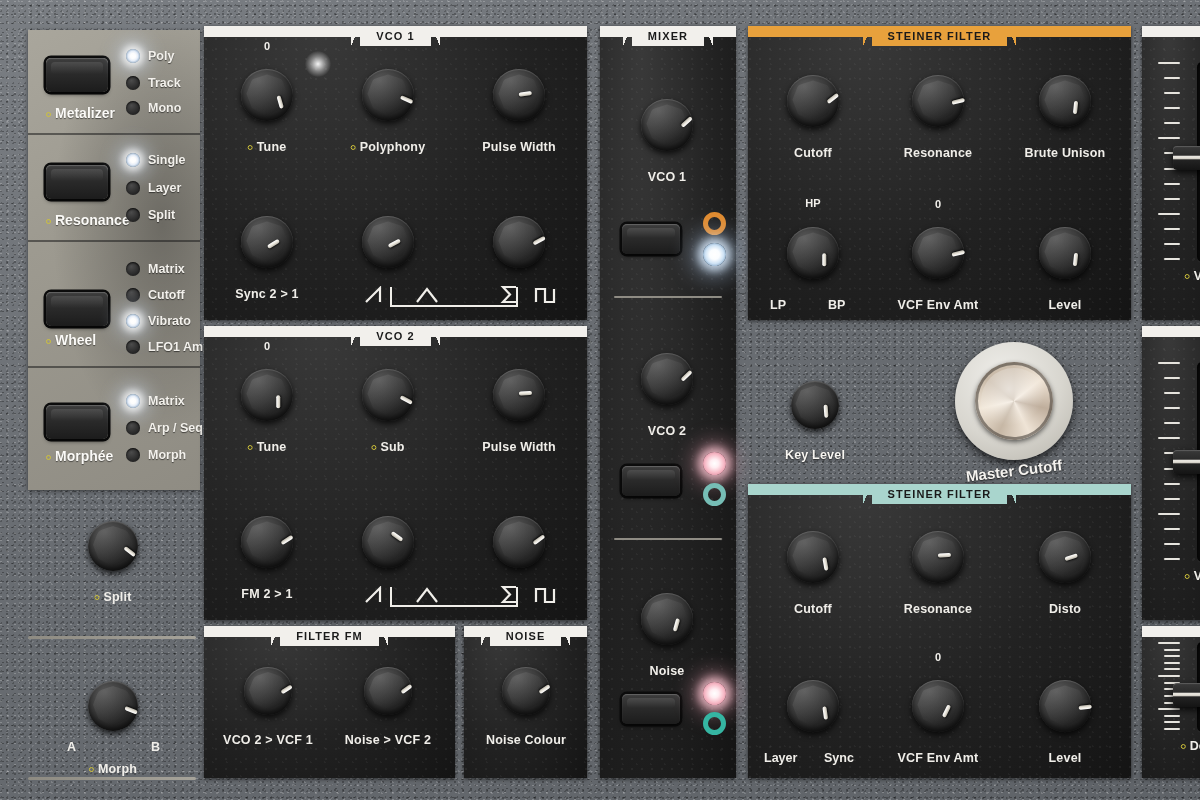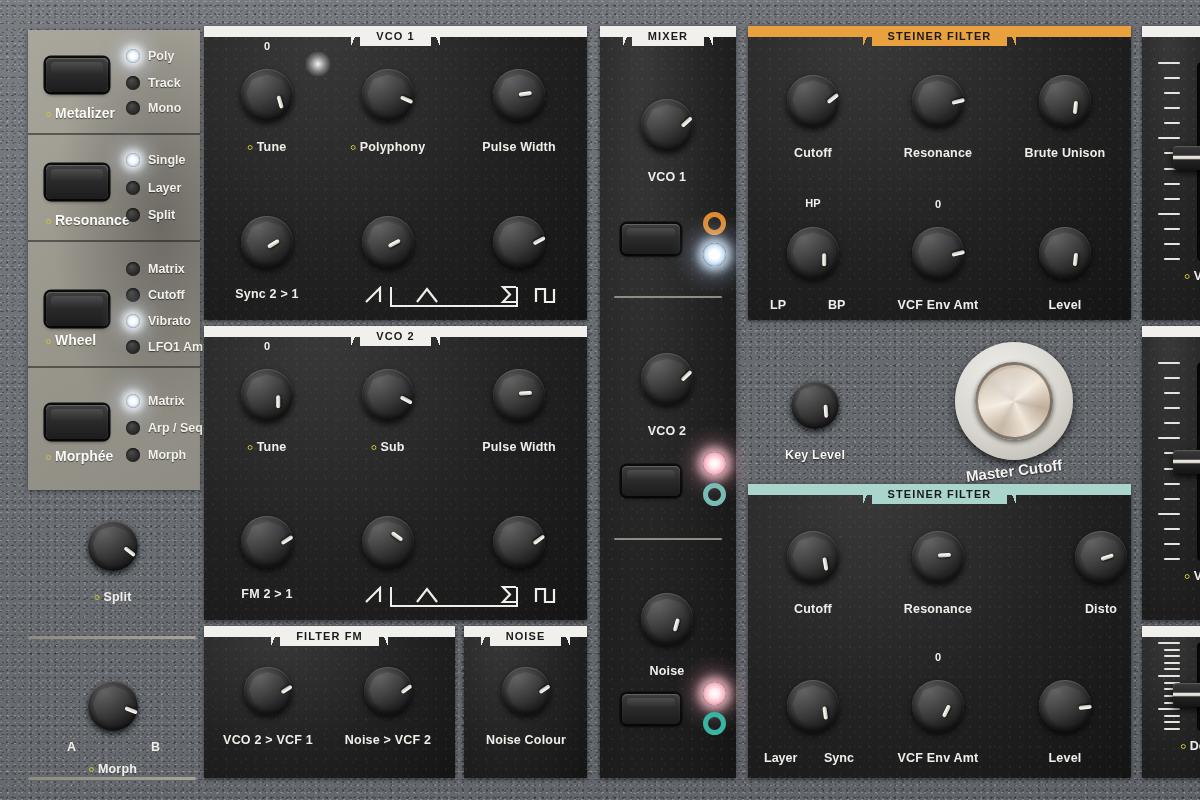--- a/index.html
+++ b/index.html
@@ -2709,21 +2709,21 @@
           <i></i>
         </div>
       </div>
       <div class="cap" style="left: 13.26px; top: 13.26px; width: 51.48px; height: 51.48px;"></div>
       <div class="ptr" style="width: 26.52px; height: 4px; margin-top: -2px; transform: rotate(-2deg);">
         <i></i>
       </div>
     </div>
   <div class="knob-label">Resonance</div>
 </div>
-<div class="knob-wrap" style="left:1062px;top:518px;width:78px;height:78px;">
+<div class="knob-wrap" style="left:1026px;top:518px;width:78px;height:78px;">
   <div class="knob js-knob" style="width:78px;height:78px;">
       <div class="ticks">
         <div class="tick" style="transform: rotate(45deg);">
           <i></i>
         </div>
         <div class="tick" style="transform: rotate(58.5deg);">
           <i></i>
         </div>
         <div class="tick" style="transform: rotate(72deg);">
           <i></i>

